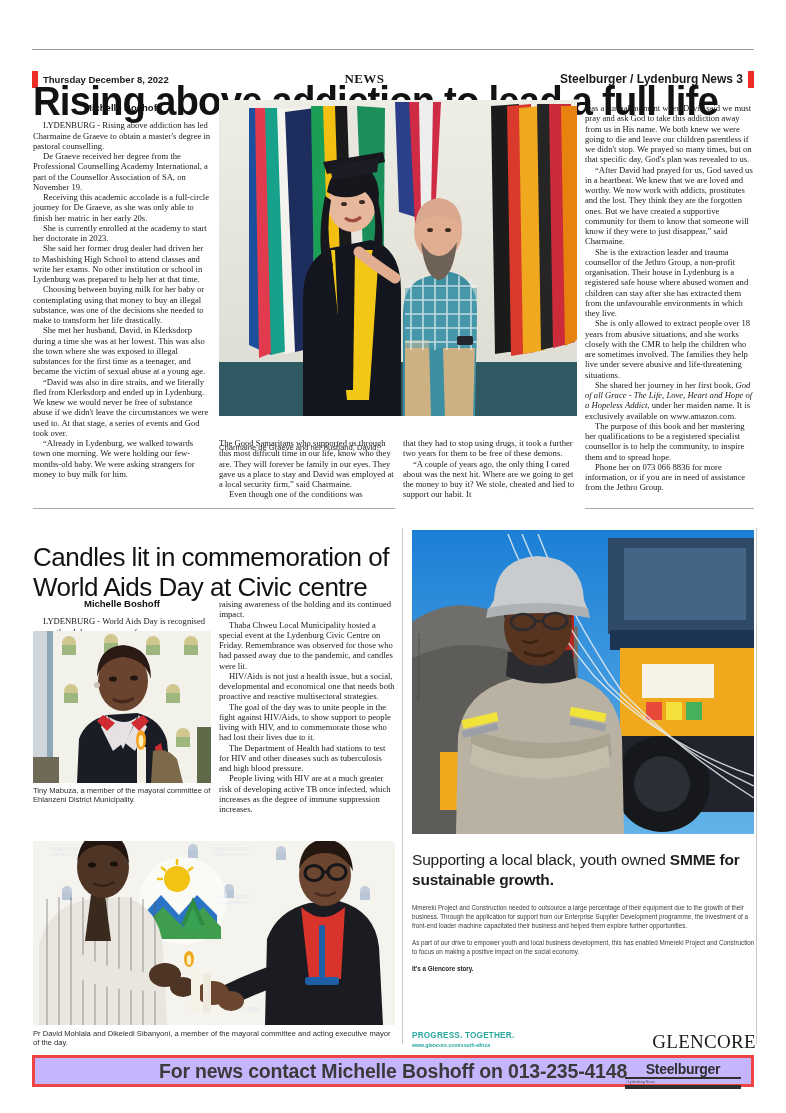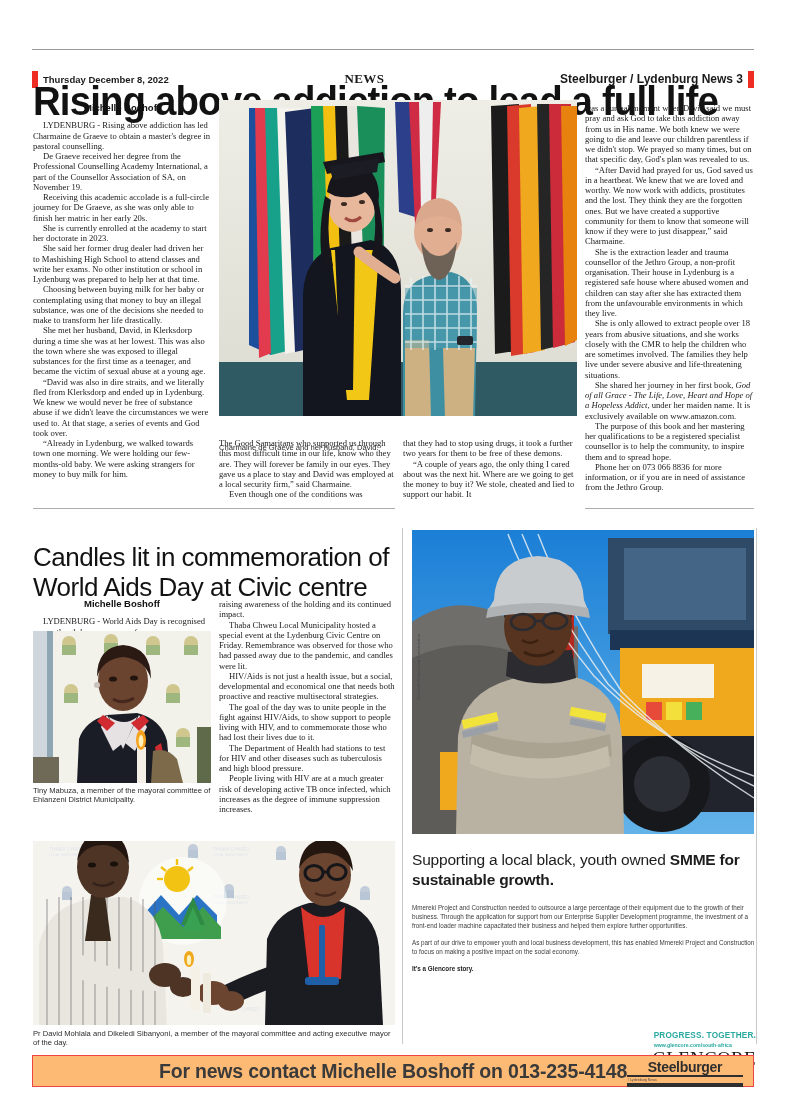--- a/index.html
+++ b/index.html
@@ -203,23 +203,22 @@
     margin-top: 13px;
   }
   .ad-body p { margin: 0 0 8px 0; }
   .ad-body p.tag { font-weight: 700; color: #1d1d1d; margin-bottom: 0; }
   .ad-footer {
     position: absolute;
     left: 412px;
     top: 1031px;
     width: 344px;
     display: flex;
-    align-items: flex-end;
+    align-items: flex-start;
     justify-content: space-between;
-    flex-direction: column;
   }
   .ad-progress {
     font-family: "Liberation Sans", sans-serif;
     font-size: 8.2px;
     font-weight: 700;
     color: #2aa9a0;
     letter-spacing: 0.2px;
   }
   .ad-url {
     font-family: "Liberation Sans", sans-serif;
@@ -235,22 +234,22 @@
     color: #1a1a1a;
   }
 
   
   .banner {
     position: absolute;
     left: 32px;
     top: 1055px;
     width: 722px;
     height: 32px;
-    background: #fdba74;
-    border: 1px solid #ef4444;
+    background: #c4b5fd;
+    border: 3px solid #ef4444;
     display: flex;
     align-items: center;
     justify-content: center;
     box-sizing: border-box;
   }
   .banner-text {
     font-family: "Liberation Sans", sans-serif;
     font-size: 19.5px;
     font-weight: 700;
     color: #3a3a3a;

